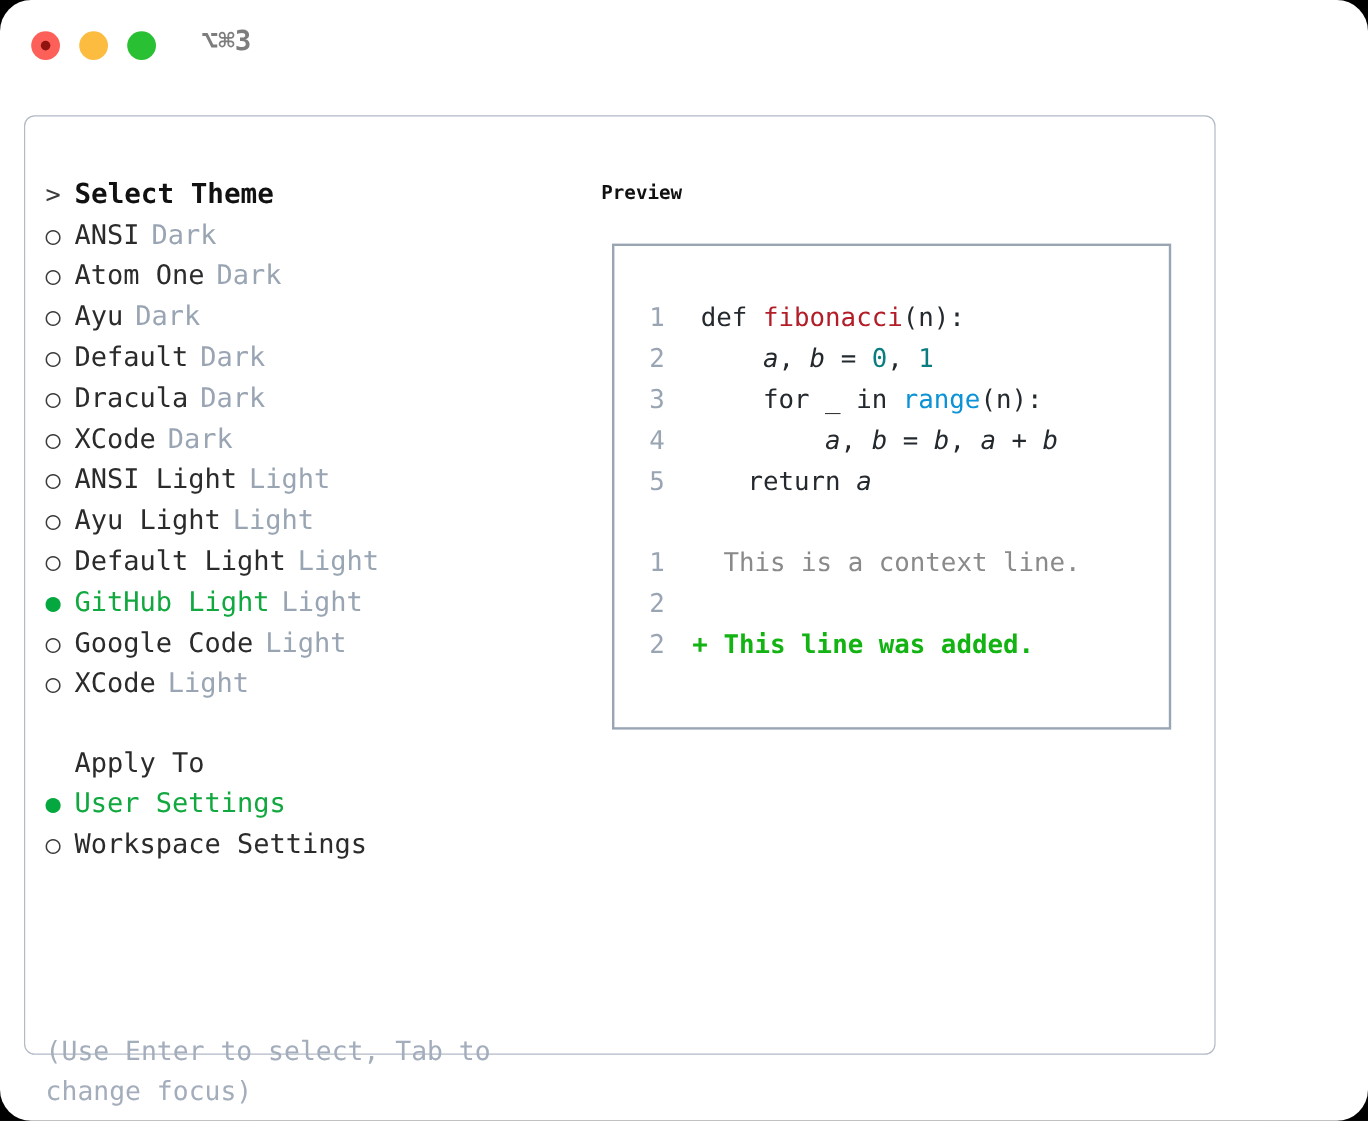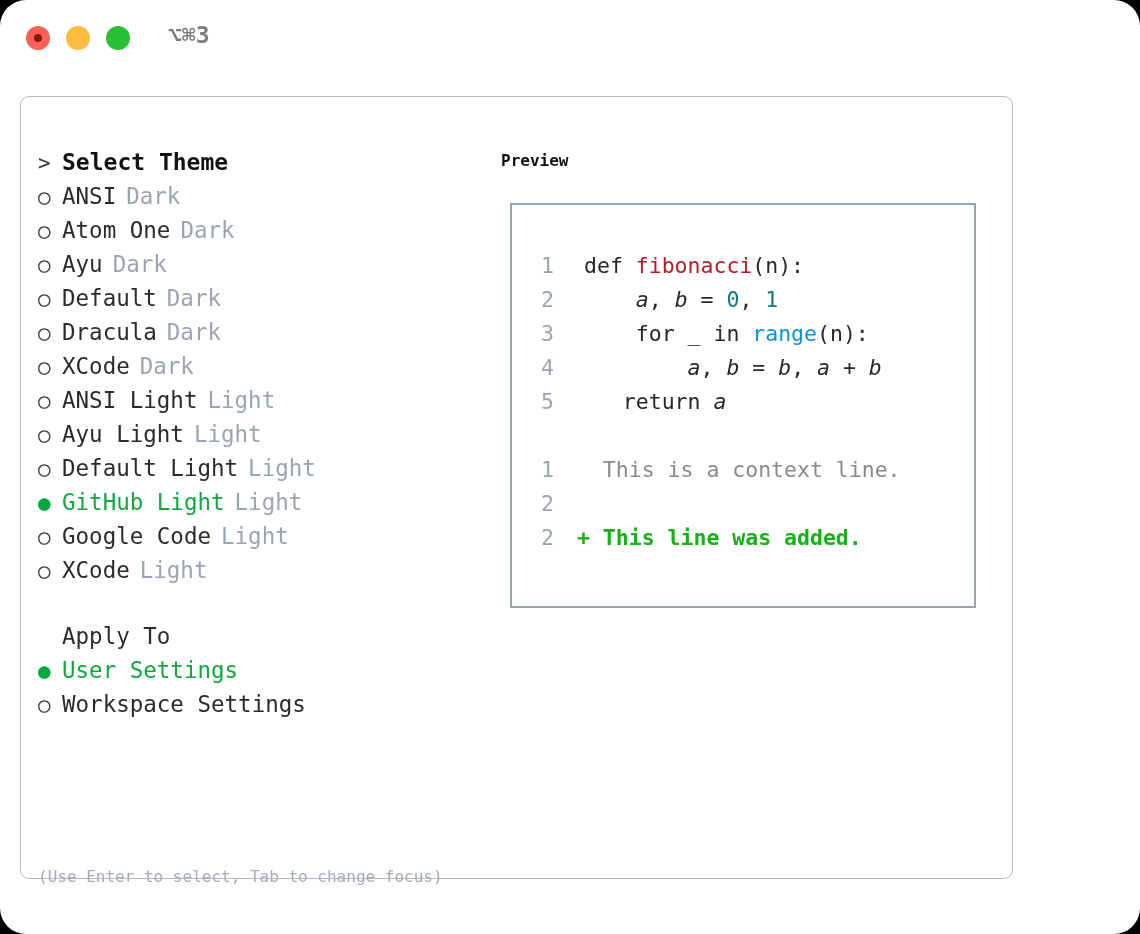--- a/index.html
+++ b/index.html
@@ -117,21 +117,21 @@
     margin-left: 10px;
   }
 
   .section-gap { height: 32px; }
 
   #hint {
     position: absolute;
     left: 17px;
     top: 763px;
     width: 410px;
-    font-size: 16px;
+    font-size: 22px;
     line-height: 34px;
     color: #a3adbb;
     white-space: normal;
   }
 
   
   #preview-title {
     position: absolute;
     left: 480px;
     top: 54px;

